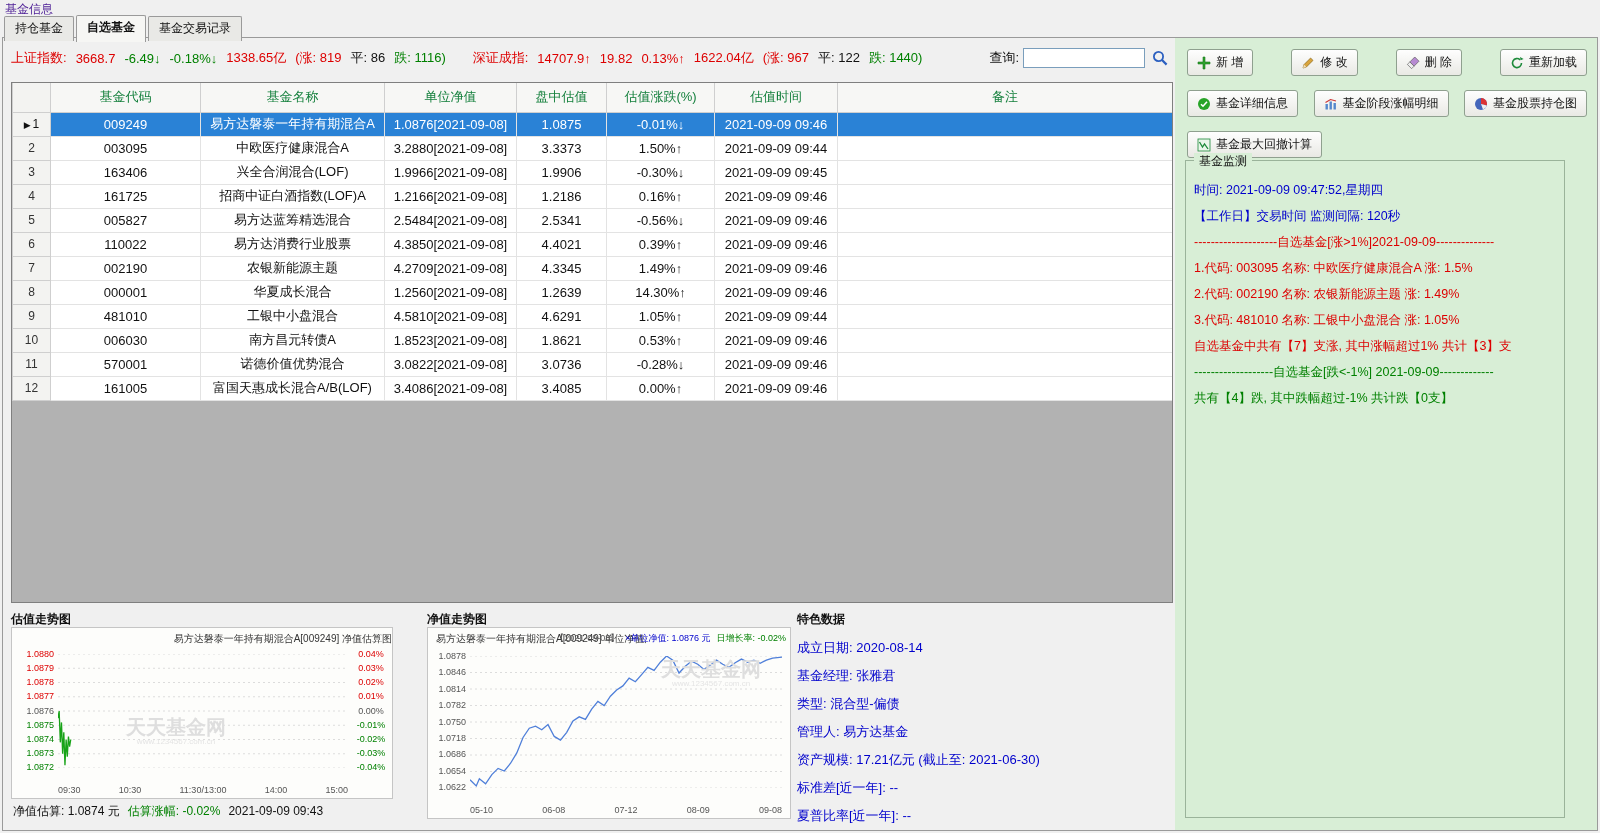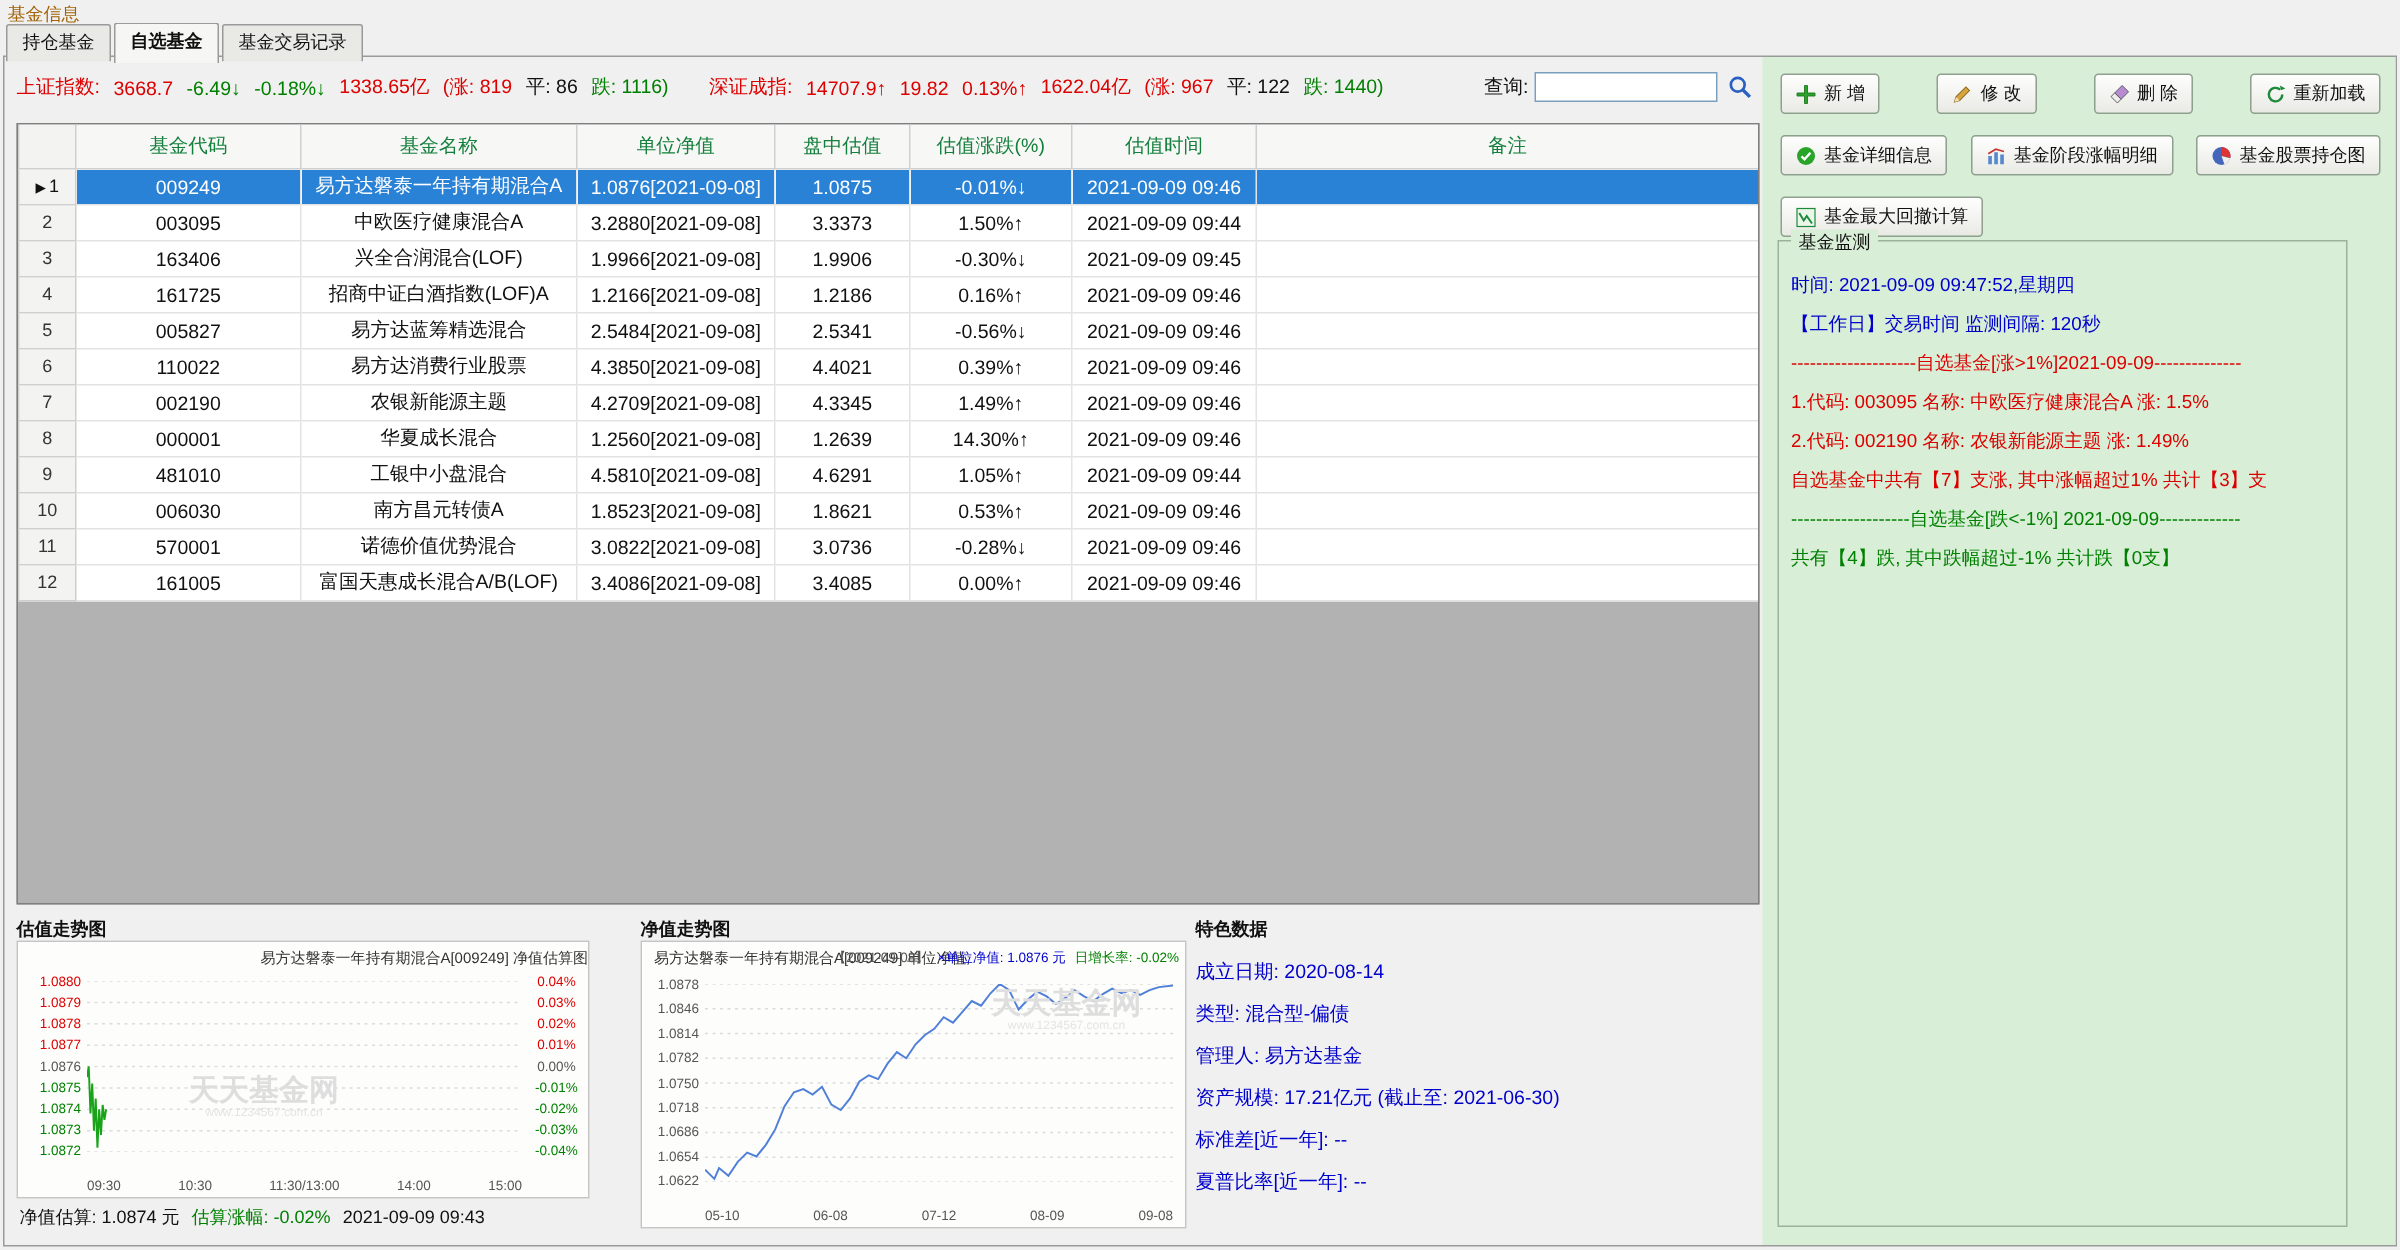--- a/index.html
+++ b/index.html
@@ -1,21 +1,21 @@
 <!DOCTYPE html>
 <html><head>
 <meta charset="utf-8">
 <style>
   * { margin:0; padding:0; box-sizing:border-box; }
   html,body { width:1600px; height:833px; }
   body { font-family:"Liberation Sans","DejaVu Sans",sans-serif; font-size:12px; background:#f0f0f0; color:#111; overflow:hidden; }
 
   .app { position:relative; width:1600px; height:833px; background:#f0f0f0; }
 
-  .window-label { position:absolute; left:5px; top:1px; font-size:12px; color:#a16207; }
+  .window-label { position:absolute; left:5px; top:1px; font-size:12px; color:#4c1d95; }
 
   
   .tabstrip { position:absolute; left:4px; top:15px; display:flex; align-items:flex-end; z-index:3; }
   .tab { padding:3px 10px 4px 10px; border:1px solid #9a9a9a; border-bottom:none; background:#e9e9e6; margin-right:2px; cursor:default; font-size:12px; border-radius:2px 2px 0 0; }
   .tab.active { background:#f6f6f4; font-weight:bold; padding-bottom:6px; margin-bottom:-1px; }
 
   .tabpage { position:absolute; left:2px; top:37px; width:1596px; height:794px; border:1px solid #9a9a9a; background:#f0f0f0; }
 
   
   .index-bar { position:absolute; left:8px; top:8px; width:1158px; height:24px; display:flex; align-items:center; font-size:13px; white-space:nowrap; }
@@ -363,20 +363,21 @@
           <div>06-08</div>
           <div>07-12</div>
           <div>08-09</div>
           <div>09-08</div>
         </div>
     </div>
 
     <div class="section-label" style="left:794px; top:573px;">特色数据</div>
     <div class="featured-lines" style="left:794px; top:596px; width:372px;">
         <div>成立日期: 2020-08-14</div>
+        <div>基金经理: 张雅君</div>
         <div>类型: 混合型-偏债</div>
         <div>管理人: 易方达基金</div>
         <div>资产规模: 17.21亿元 (截止至: 2021-06-30)</div>
         <div>标准差[近一年]: --</div>
         <div>夏普比率[近一年]: --</div>
       </div>
 
     <div class="right-panel">
       <div class="btn-row r1">
         <button class="btn">
@@ -446,20 +447,21 @@
       </div>
 
       <div class="monitor-box">
         <span class="monitor-title">基金监测</span>
         <div class="monitor-lines">
             <div class="c-blue">时间: 2021-09-09 09:47:52,星期四</div>
             <div class="c-blue">【工作日】交易时间 监测间隔: 120秒</div>
             <div class="c-up">--------------------自选基金[涨&gt;1%]2021-09-09--------------</div>
             <div class="c-up">1.代码: 003095 名称: 中欧医疗健康混合A   涨: 1.5%</div>
             <div class="c-up">2.代码: 002190 名称: 农银新能源主题   涨: 1.49%</div>
+            <div class="c-up">3.代码: 481010 名称: 工银中小盘混合   涨: 1.05%</div>
             <div class="c-up">自选基金中共有【7】支涨, 其中涨幅超过1% 共计【3】支</div>
             <div class="c-down">-------------------自选基金[跌&lt;-1%] 2021-09-09-------------</div>
             <div class="c-down">共有【4】跌, 其中跌幅超过-1% 共计跌【0支】</div>
           </div>
       </div>
     </div>
 
   </div>
 </div>
 

